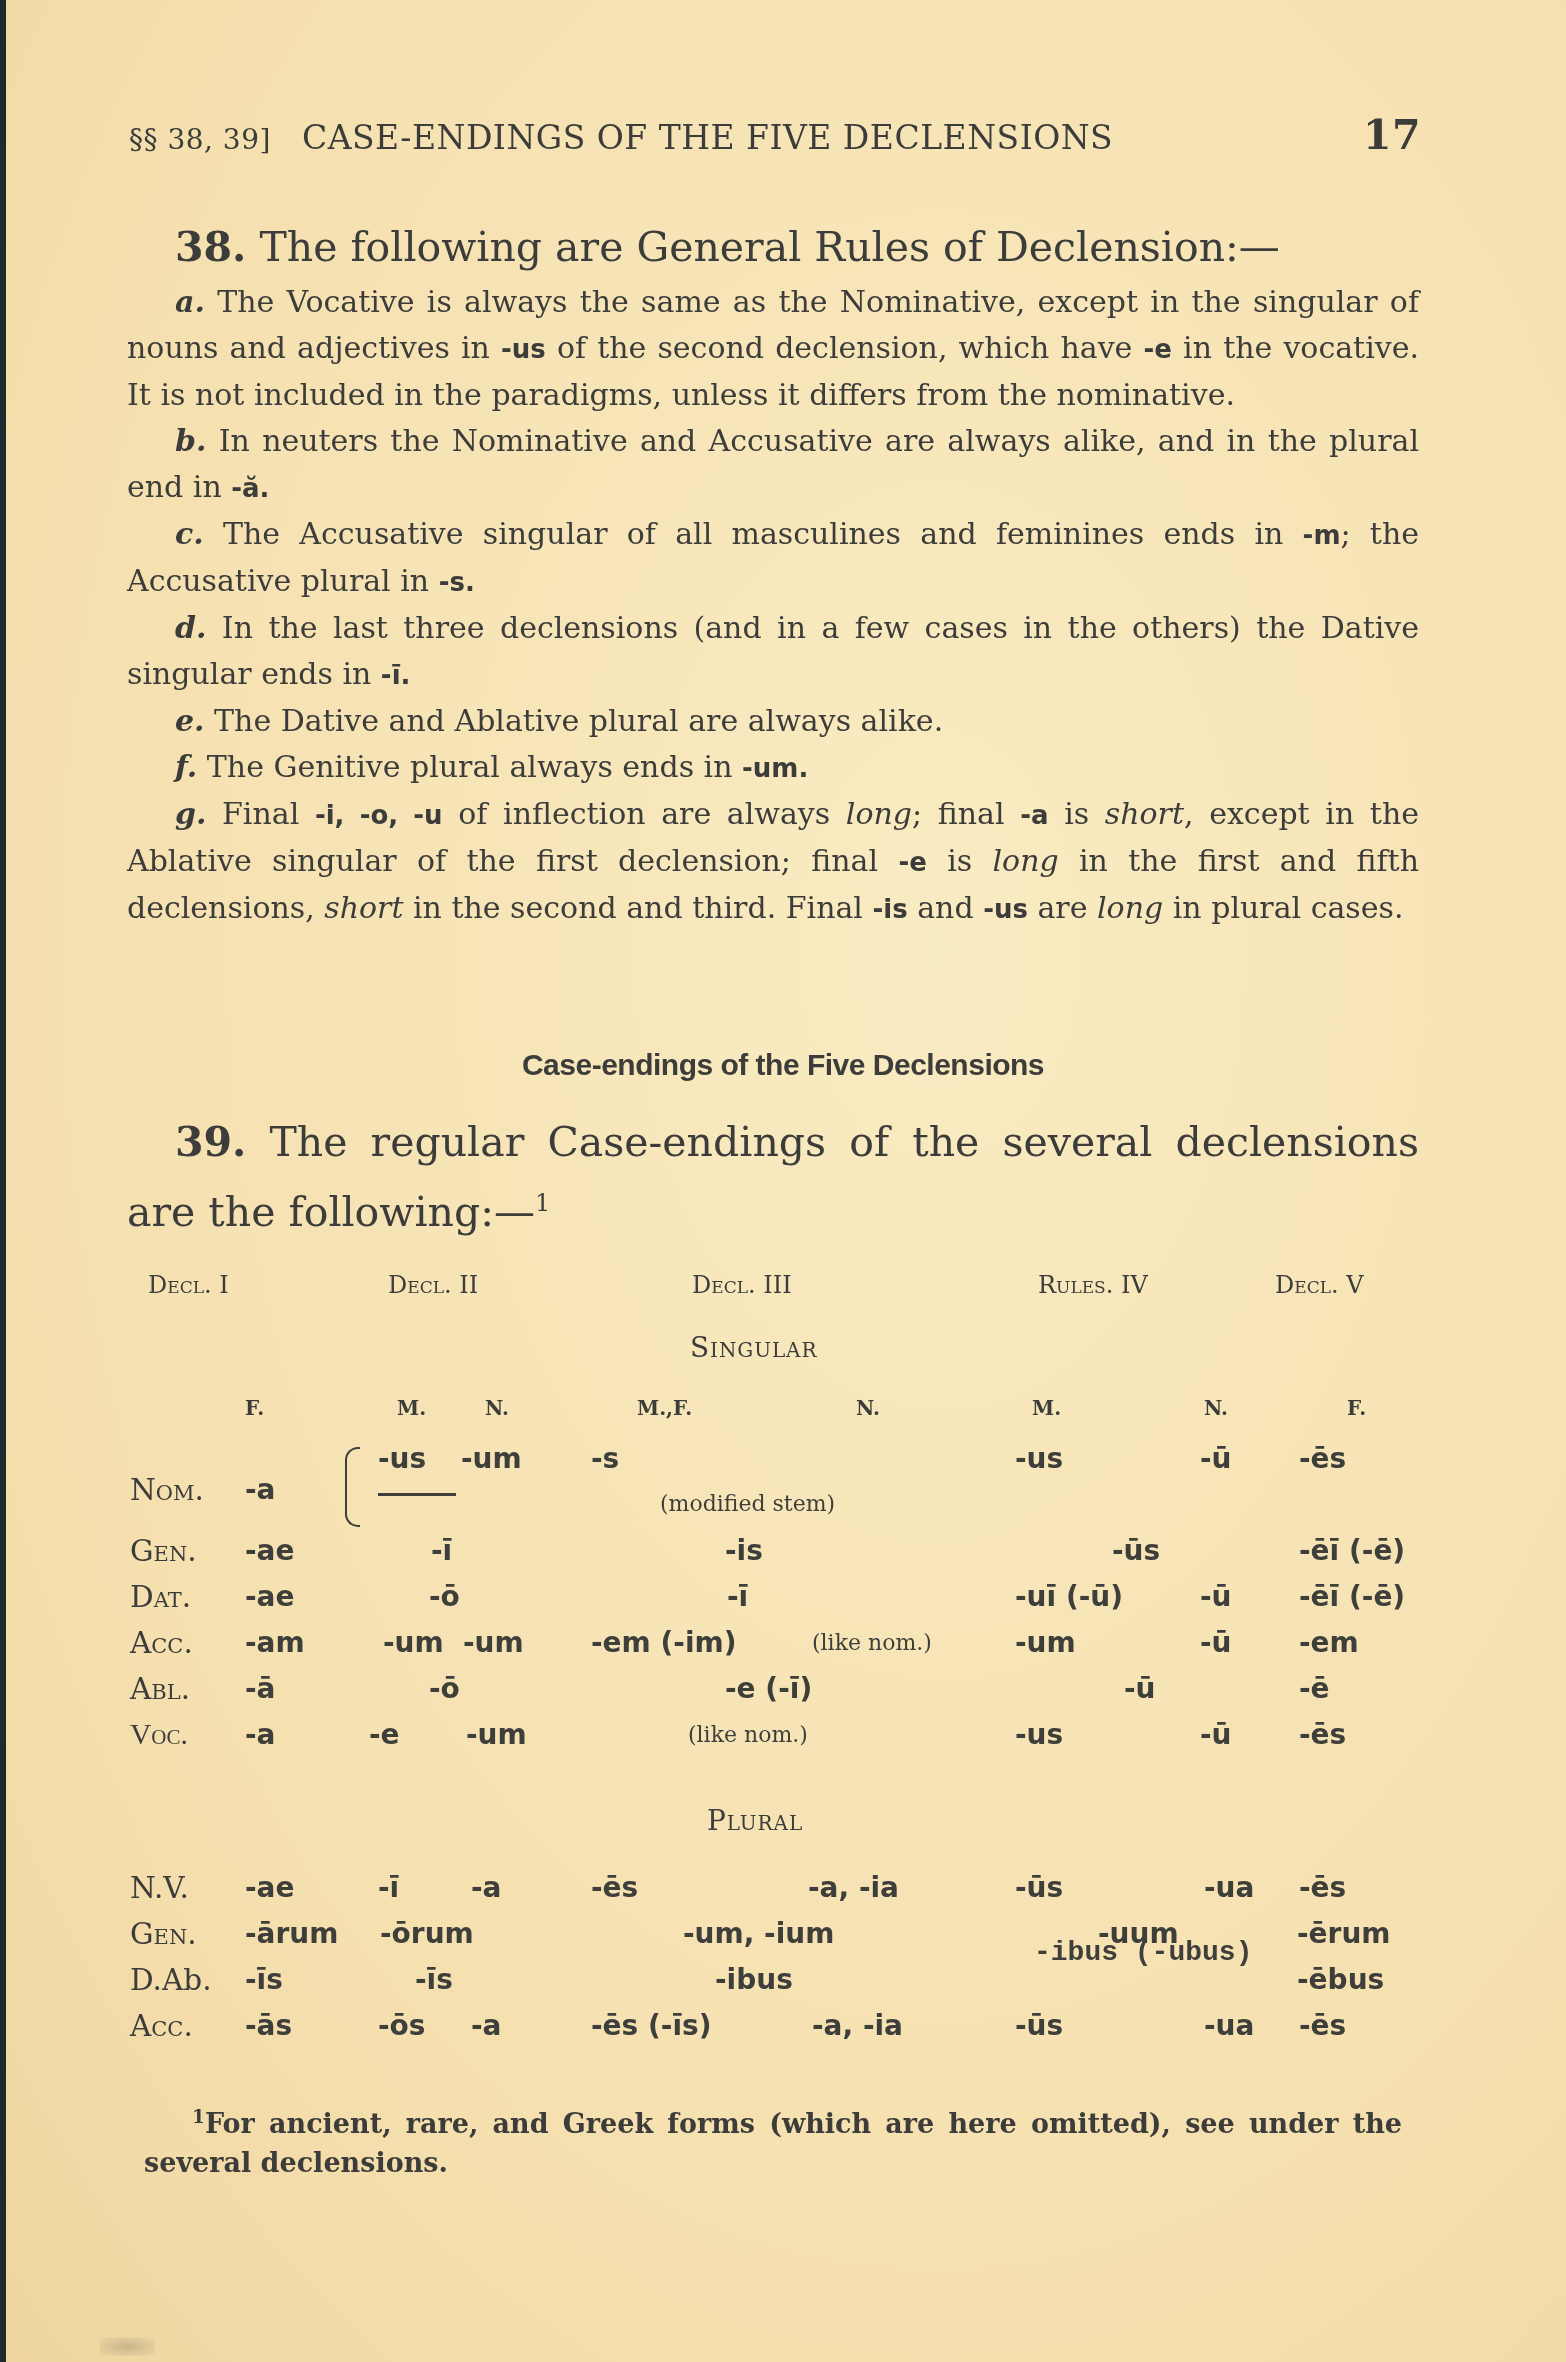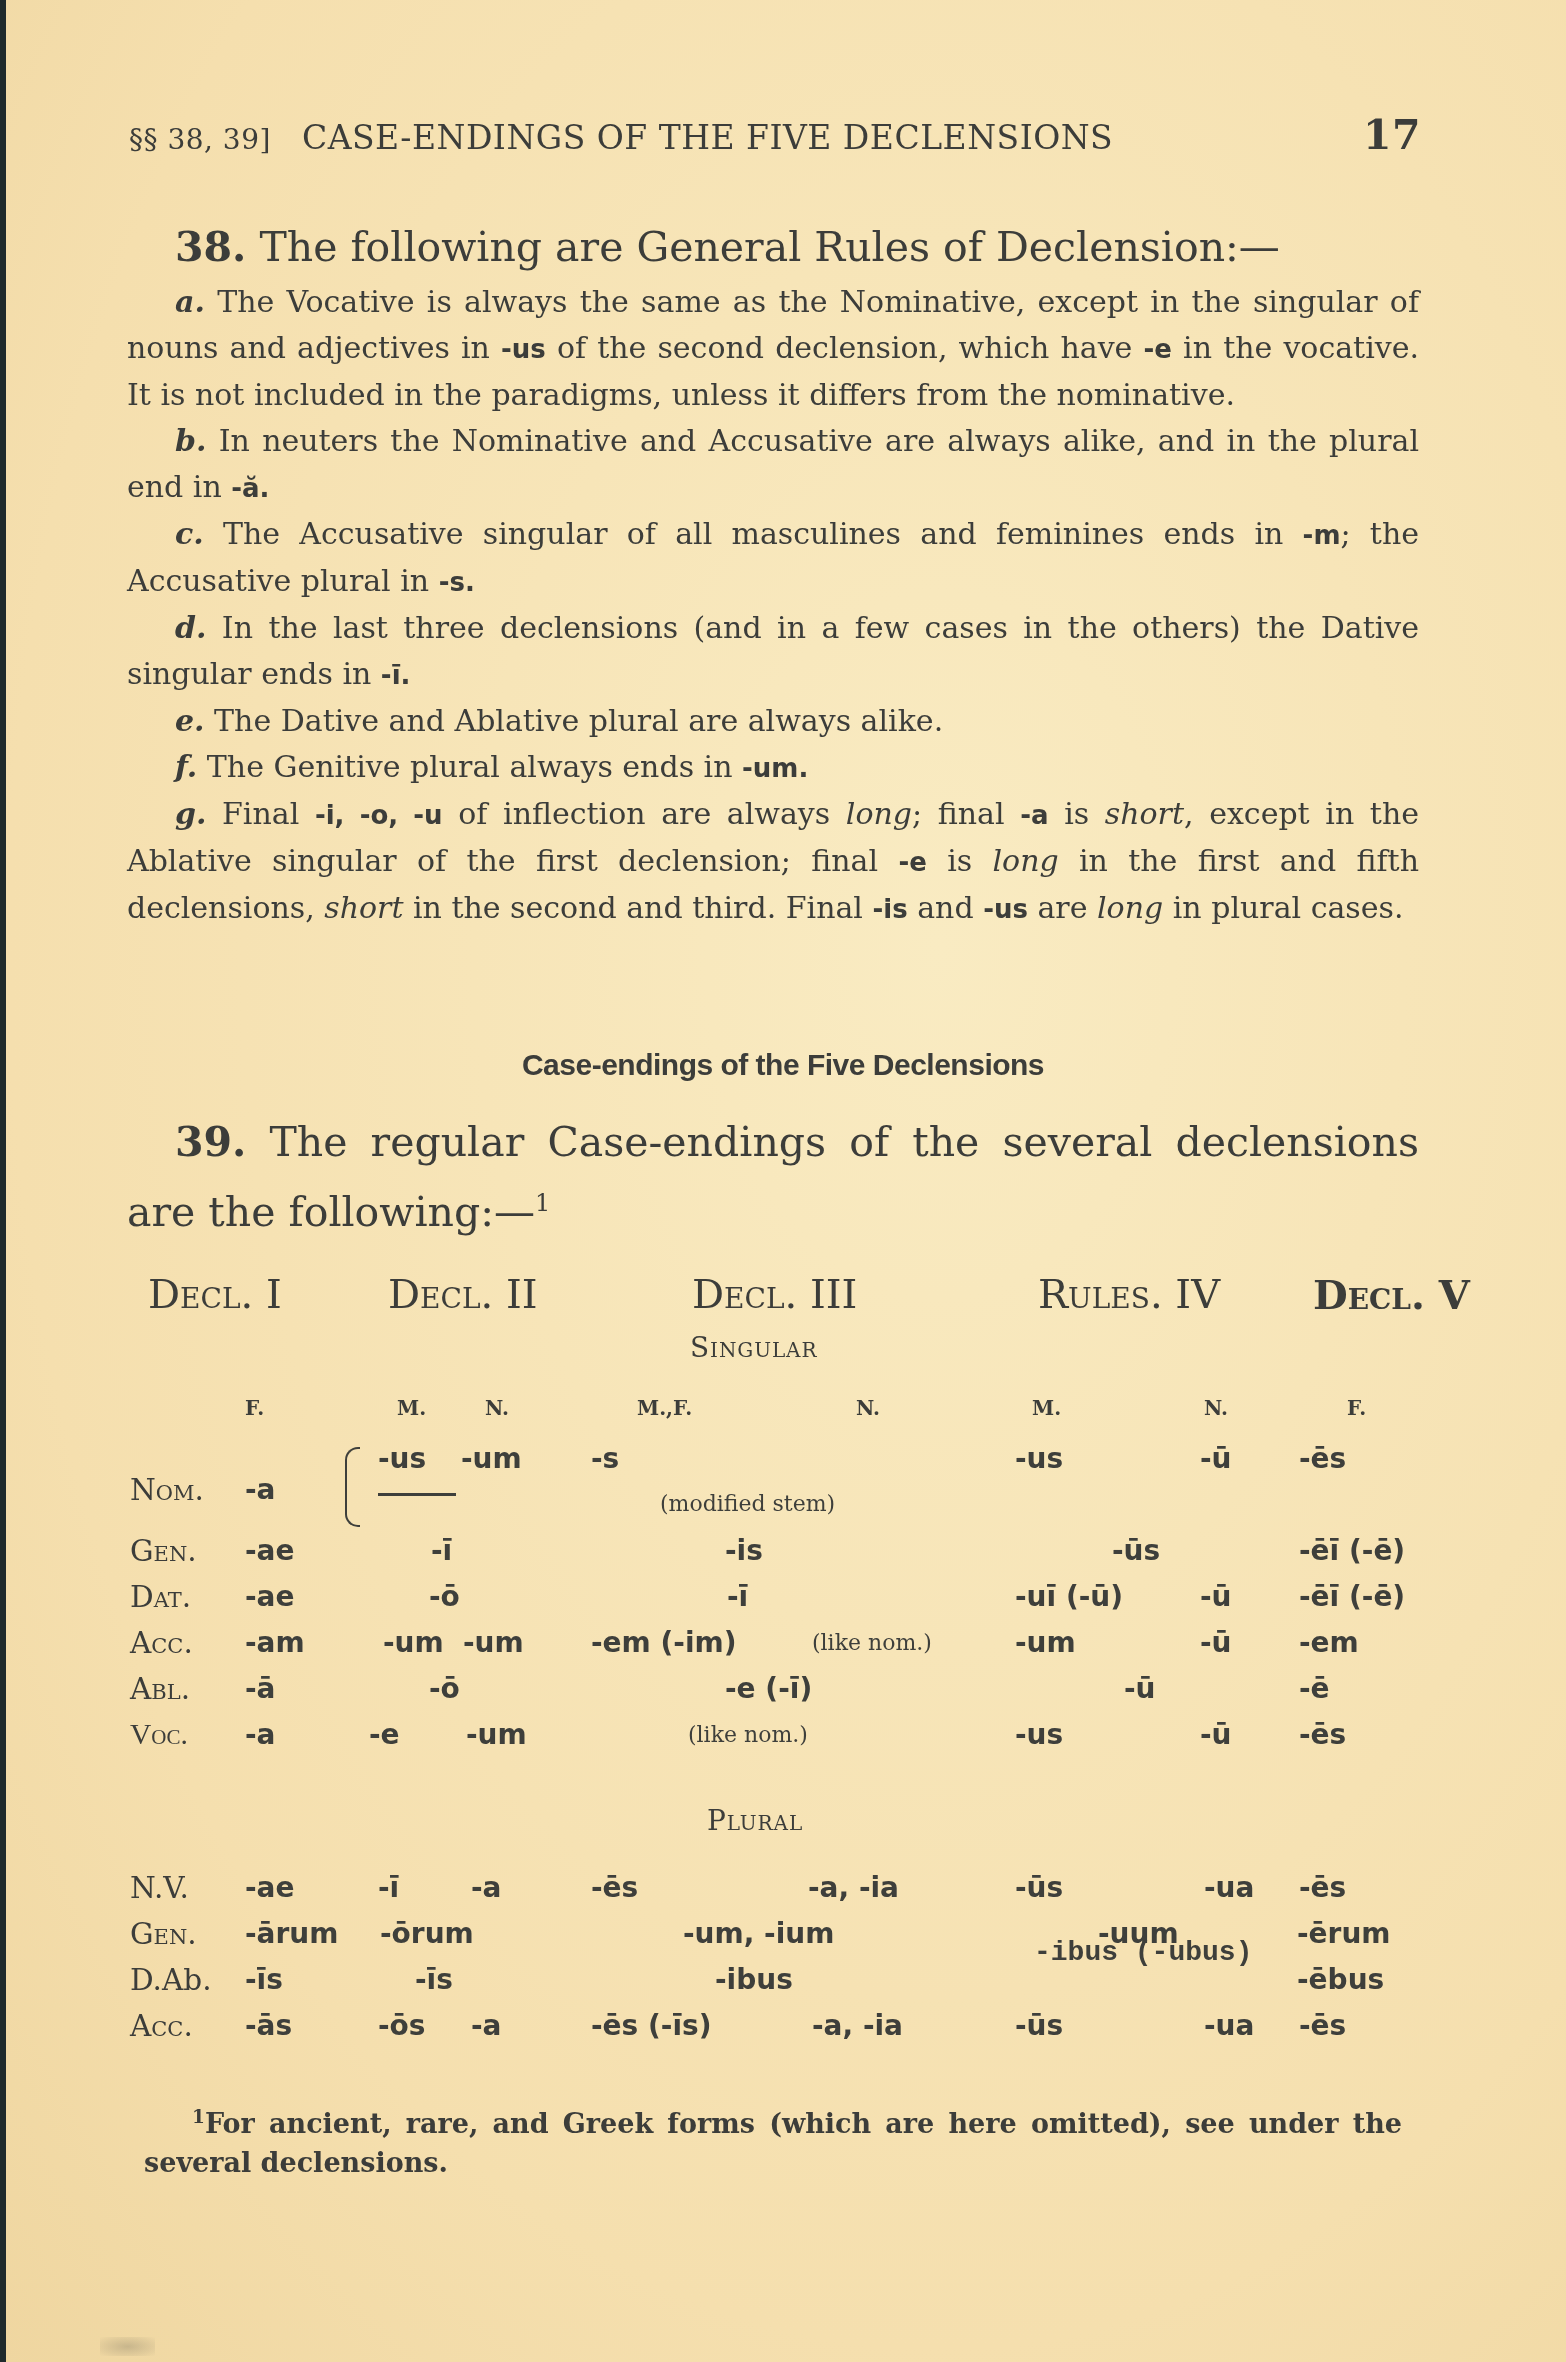--- a/index.html
+++ b/index.html
@@ -22,21 +22,21 @@
   .rules p { margin: 0; text-align: justify; text-align-last: left; }
   .rules .letter { font-style: italic; font-weight: bold; margin-left: 48px; }
   .rules .ending { font-weight: bold; font-family: "DejaVu Sans", "Liberation Sans", sans-serif; font-size: 26px; }
   .rules em { font-style: italic; }
   .subhead { top: 1048px; left: 0; width: 1566px; text-align: center; font-size: 30px; font-weight: bold; font-family: "Liberation Sans", "DejaVu Sans", sans-serif; letter-spacing: -0.5px; }
   .intro39 { position: absolute; left: 127px; top: 1112px; width: 1292px; font-size: 41px; line-height: 61px; }
   .intro39 p { margin: 0; text-align: justify; text-align-last: left; }
   .intro39 .num { font-weight: bold; margin-left: 48px; }
   .intro39 sup { font-size: 24px; }
   .sc { font-variant: small-caps; }
-  .decl-head { font-size: 40px; top: 1271px; }
+  .decl-head { font-size: 24px; top: 1271px; }
   .band { font-size: 28px; letter-spacing: 0.9px; }
   .gender { font-size: 20px; font-weight: bold; top: 1396px; }
   .caselabel { font-size: 29.5px; left: 130px; }
   .cell { font-size: 28px; font-weight: bold; font-family: "DejaVu Sans", "Liberation Sans", sans-serif; color: #3e3f3b; }
   .note { font-size: 22px; font-weight: normal; font-family: "DejaVu Serif", "Liberation Serif", serif; }
   .brace { position: absolute; left: 345px; top: 1447px; width: 13px; height: 76px; border: 2.8px solid #3e3f3b; border-right: none; border-radius: 13px 0 0 13px; }
   .dash-line { position: absolute; left: 378px; top: 1493px; width: 78px; height: 2.8px; background: #3e3f3b; }
   .footnote { position: absolute; left: 127px; top: 2080px; width: 1292px; font-size: 27px; line-height: 39px; font-weight: bold; }
   .footnote p { margin: 17px; text-align: justify; text-align-last: left; }
   .footnote .fn-mark { font-size: 18.5px; vertical-align: super; margin-left: 48px; }
@@ -71,21 +71,21 @@
 <div class="abs subhead">Case-endings of the Five Declensions</div>
 
 <div class="intro39">
   <p><span class="num">39.</span><span> The regular Case-endings of the several declensions are the following:—</span><sup>1</sup></p>
 </div>
 
 <div class="abs decl-head sc" style="left:148px;">Decl. I</div>
 <div class="abs decl-head sc" style="left:388px;">Decl. II</div>
 <div class="abs decl-head sc" style="left:692px;">Decl. III</div>
 <div class="abs decl-head sc" style="left:1038px;">Rules. IV</div>
-<div class="abs decl-head sc" style="left:1313px;font-weight:bold;">Decl. V</div>
+<div class="abs decl-head sc" style="left:1275px;">Decl. V</div>
 
 <div class="abs band sc" style="top:1331px; left:690px;">Singular</div>
 
 <div class="abs gender" style="left:245px;">F.</div>
 <div class="abs gender" style="left:397px;">M.</div>
 <div class="abs gender" style="left:485px;">N.</div>
 <div class="abs gender" style="left:637px;">M.,F.</div>
 <div class="abs gender" style="left:856px;">N.</div>
 <div class="abs gender" style="left:1032px;">M.</div>
 <div class="abs gender" style="left:1204px;">N.</div>

